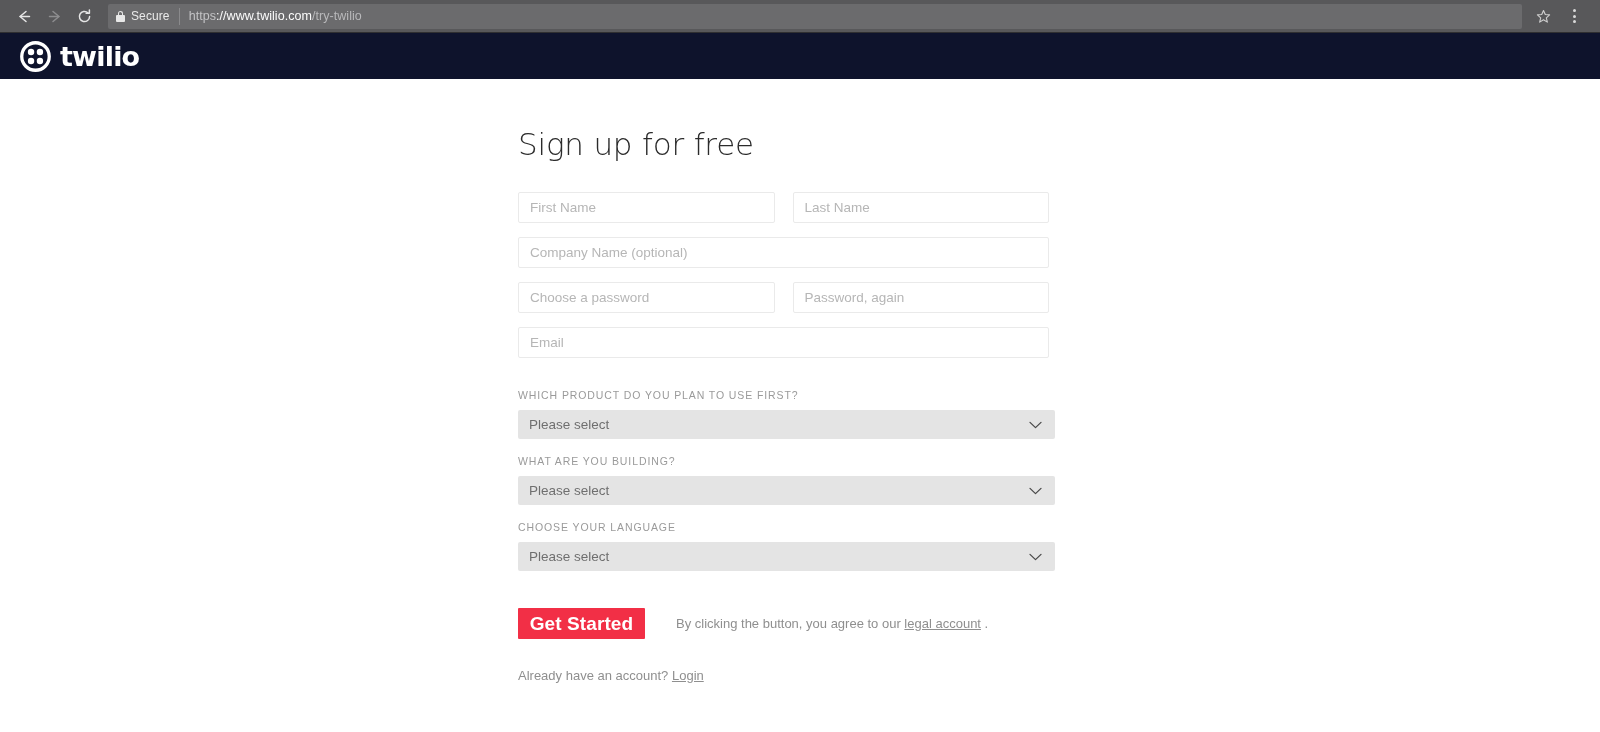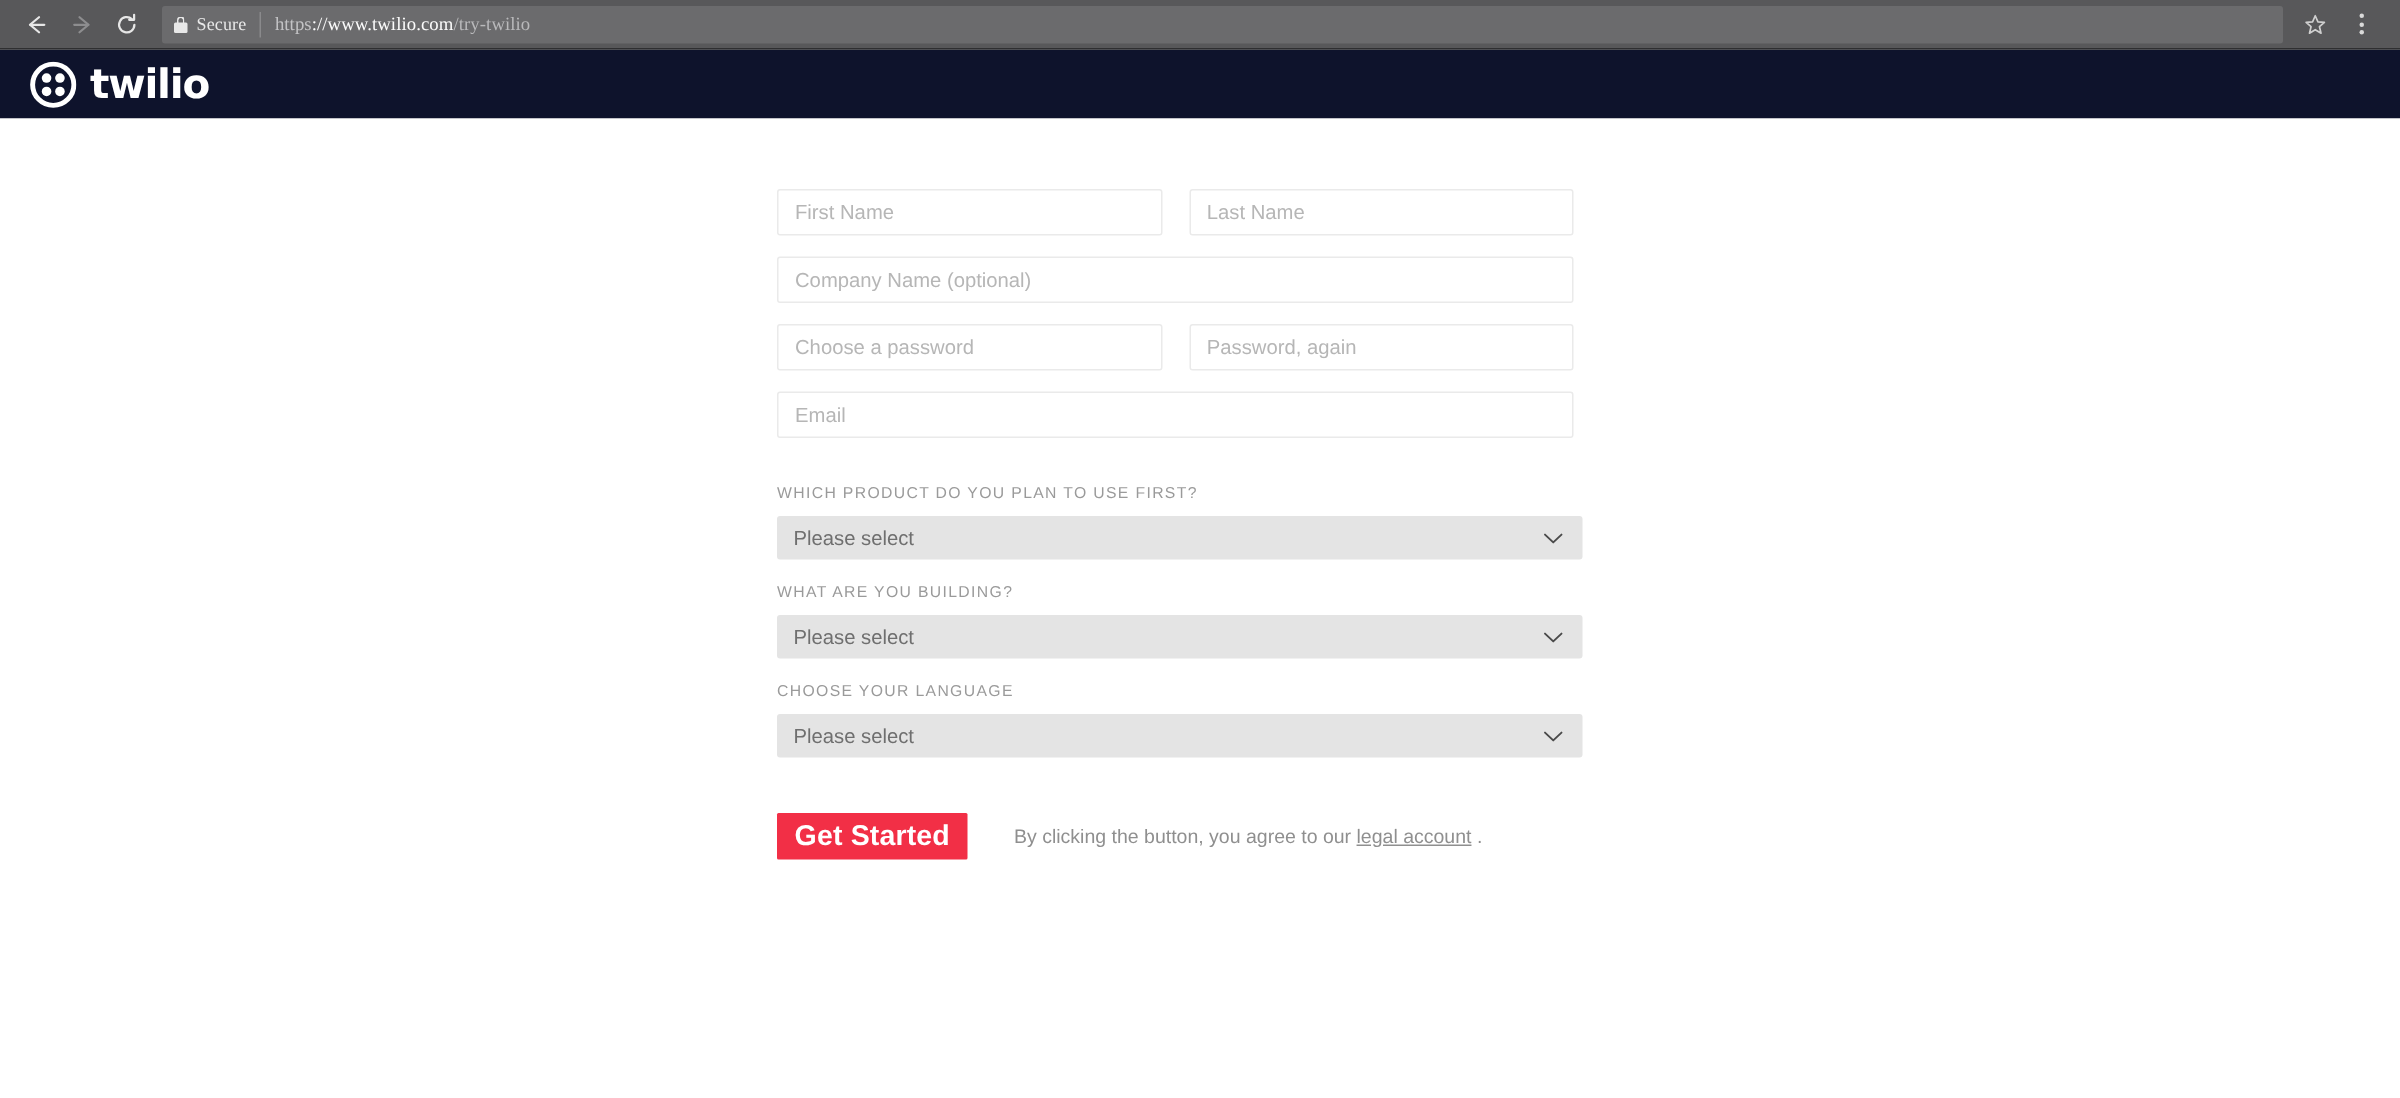--- a/index.html
+++ b/index.html
@@ -39,21 +39,20 @@
     flex: 1 1 auto;
     height: 25px;
     margin-left: 8px;
     margin-right: 8px;
     background: #6b6b6d;
     border-radius: 2px;
     display: flex;
     align-items: center;
     padding: 0 8px;
     min-width: 0;
-    font-family: Liberation Serif, serif;
   }
 
   .secure-chip {
     display: flex;
     align-items: center;
     flex: 0 0 auto;
     padding-right: 9px;
     border-right: 1px solid #8a8a8c;
     height: 17px;
   }
@@ -348,20 +347,21 @@
       <circle cx="11.4" cy="20.6" r="3.3" fill="#ffffff"></circle>
       <circle cx="20.6" cy="20.6" r="3.3" fill="#ffffff"></circle>
     </svg>
     <span class="logo-word">twilio</span>
   </div>
 </div>
 
 <div class="page">
   <div class="form-wrap">
 
+    <h1 class="page-title">Sign up for free</h1>
 
     <div class="row">
       <div class="field">
         <input class="text-input" type="text" placeholder="First Name" style="">
       </div>
       <div class="field">
         <input class="text-input" type="text" placeholder="Last Name" style="">
       </div>
     </div>
 
@@ -420,15 +420,18 @@
       </div>
     </div>
 
     <div class="actions">
       <button class="cta-button">Get Started</button>
       <div class="legal-text">
         <span>By clicking the button, you agree to our </span><a href="#">legal account</a><span> .</span>
       </div>
     </div>
 
+    <div class="login-line">
+      <span>Already have an account? </span><a href="#">Login</a>
+    </div>
 
   </div>
 </div>
 
 </body></html>

